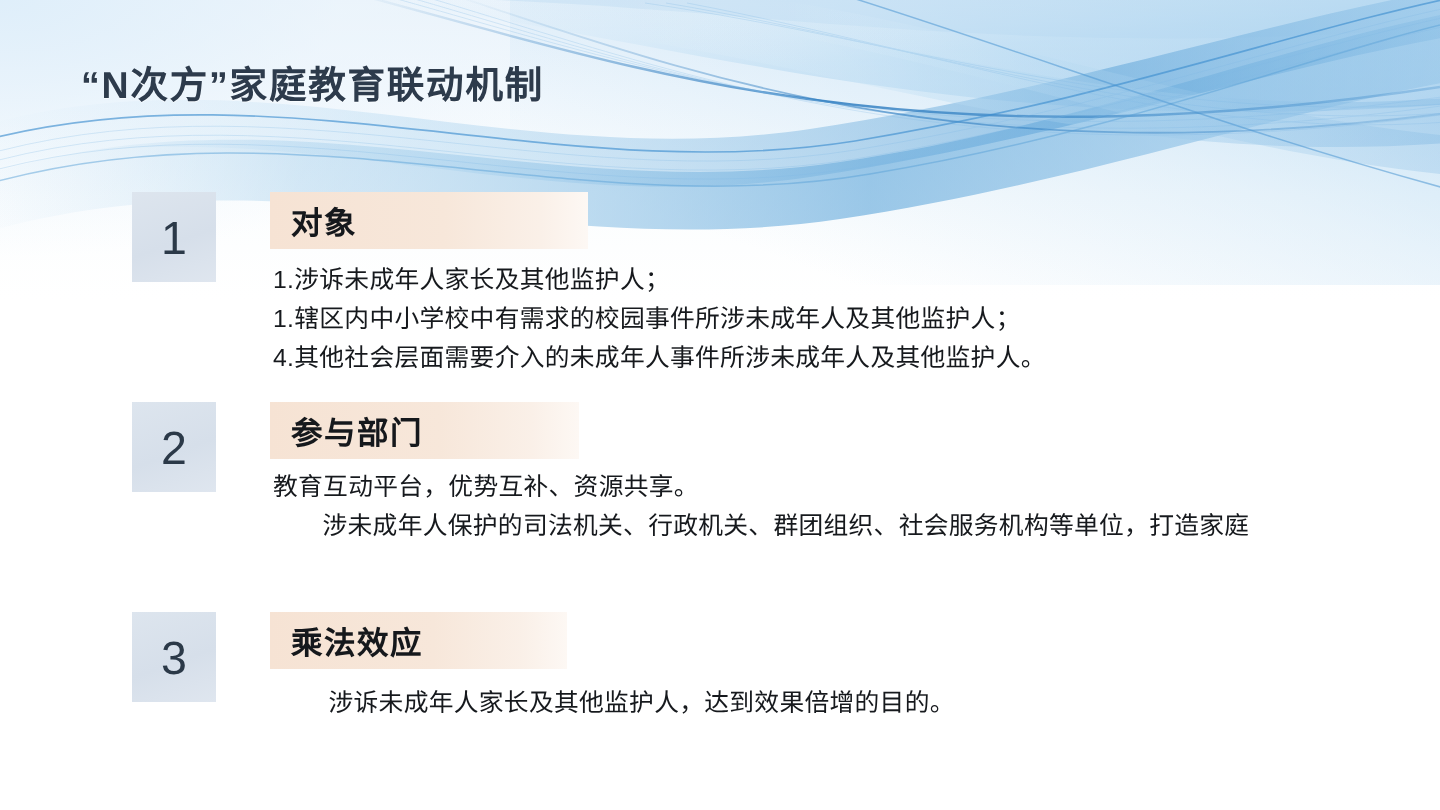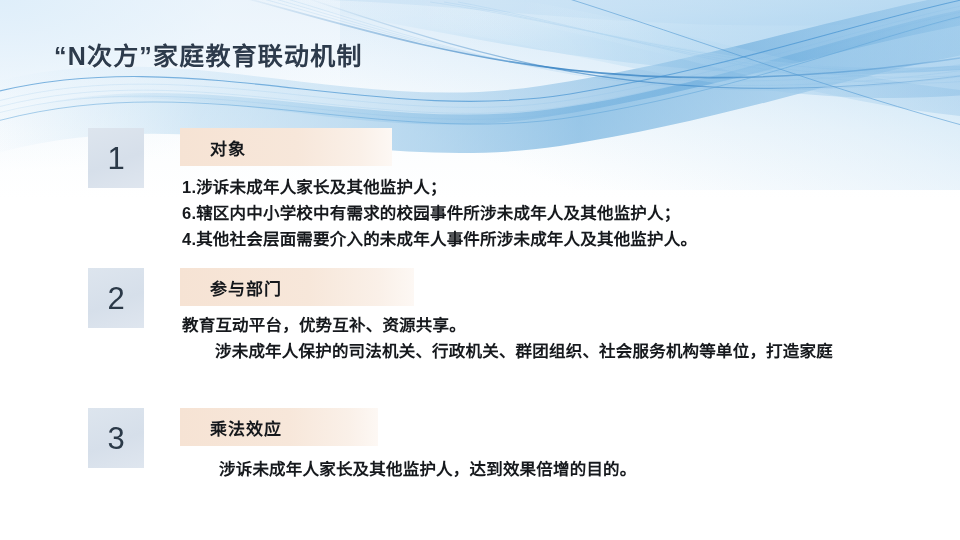--- a/index.html
+++ b/index.html
@@ -104,41 +104,41 @@
     top: 0;
     width: 212px;
     height: 38px;
     background: linear-gradient(90deg,
                 #f6e3d4 0%,
                 #f7e7da 55%,
                 #faf0e8 85%,
                 #fdf8f4 100%);
   }
   .block-3 .head-band { width: 198px; }
-  .block-2 .head-band { width: 206px; padding-left: 28px; }
+  .block-2 .head-band { width: 206px; }
 
   .head-band b {
     position: absolute;
-    left: 30px;
+    left: 14px;
     top: 50%;
     transform: translateY(-50%);
-    font-size: 17px;
+    font-size: 21px;
     font-weight: 700;
     letter-spacing: 1px;
     color: #15181c;
     white-space: nowrap;
   }
 
   .body-text {
     position: absolute;
     left: 182px;
     top: 46px;
     width: 740px;
     font-size: 16.5px;
-    font-weight: 700;
+    font-weight: 400;
     line-height: 26px;
     color: #16191d;
     letter-spacing: .2px;
   }
   .body-text .line { white-space: nowrap; }
   .body-text .indent { text-indent: 33px; }
   .block-3 .body-text { top: 48px; left: 186px; }
   .block-2 .body-text { top: 44px; }
 </style>
 </head>
@@ -216,21 +216,21 @@
 
   <div class="block block-1">
     <div class="num-box">
       <span>1</span>
     </div>
     <div class="head-band">
       <b>对象</b>
     </div>
     <div class="body-text">
       <div class="line">1.涉诉未成年人家长及其他监护人；</div>
-      <div class="line">6.辖区内中小学校中有需求的校园事件所涉未成年人及其他监护人；</div>
+      <div class="line">1.辖区内中小学校中有需求的校园事件所涉未成年人及其他监护人；</div>
       <div class="line">4.其他社会层面需要介入的未成年人事件所涉未成年人及其他监护人。</div>
     </div>
   </div>
 
   <div class="block block-2">
     <div class="num-box">
       <span>2</span>
     </div>
     <div class="head-band">
       <b>参与部门</b>

